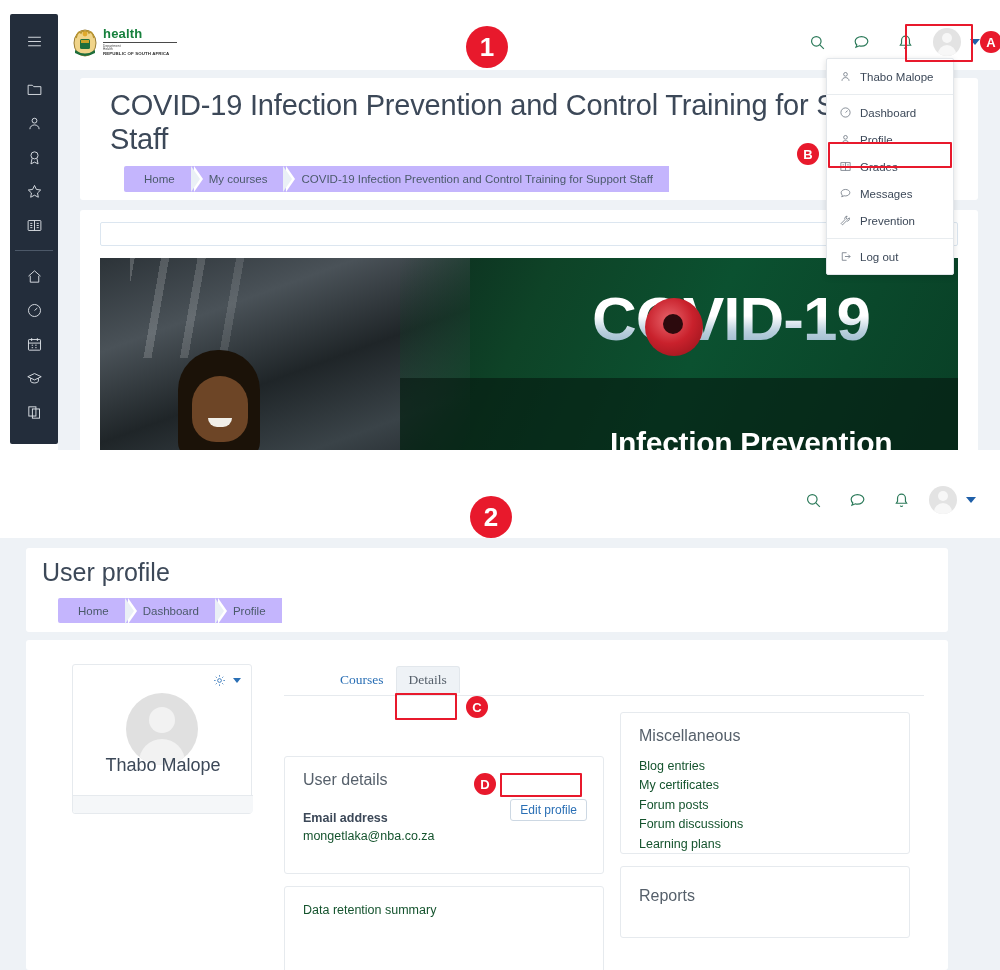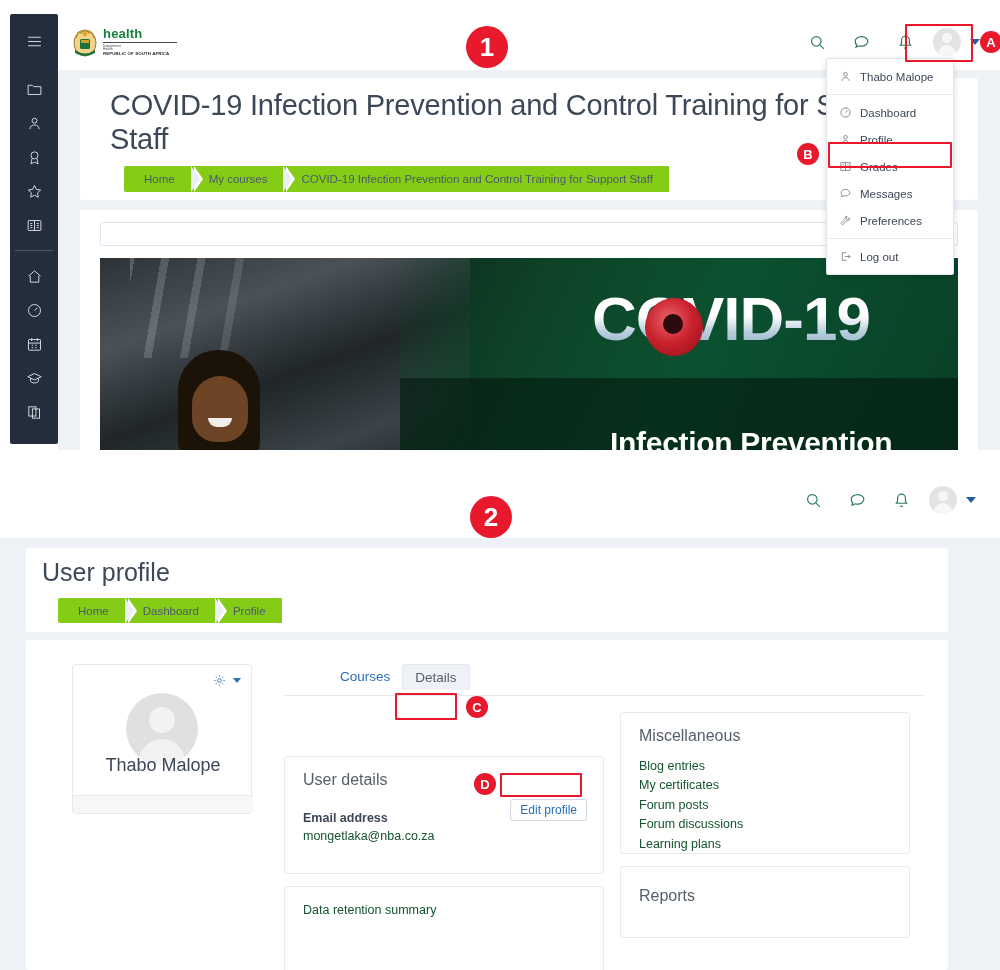--- a/index.html
+++ b/index.html
@@ -50,21 +50,21 @@
   .card-head {
     position:absolute; left:22px; top:8px; width:898px; height:122px; background:#fff;
     border-radius:3px;
   }
   .course-title {
     position:absolute; left:30px; top:10px; width:830px;
     font-size:29px; color:#3c4858; letter-spacing:-.2px; line-height:1.18; font-weight:400;
   }
   .crumbs { position:absolute; left:44px; top:88px; display:flex; align-items:stretch; height:26px; }
   .crumb {
-    background:#84cc16; color:#4b5a6b; font-size:11.5px; display:flex; align-items:center;
+    background:#c4b5fd; color:#4b5a6b; font-size:11.5px; display:flex; align-items:center;
     padding:0 16px 0 18px; position:relative;
   }
   .crumb:first-child { padding-left:20px; border-radius:2px 0 0 2px; }
   .crumb.sep::after {
     content:''; position:absolute; right:-9px; top:0; width:0; height:0;
     border-top:13px solid transparent; border-bottom:13px solid transparent;
     border-left:9px solid #eaf0f6; z-index:2;
   }
   .crumb.sep::before {
     content:''; position:absolute; right:-12px; top:0; width:0; height:0;
@@ -117,21 +117,21 @@
   .gear-row { position:absolute; right:10px; top:8px; display:flex; align-items:center; gap:6px; }
   .gear-row svg { width:15px; height:15px; stroke:#2a6fb5; fill:none; stroke-width:1.4;}
   .gear-caret { width:0;height:0;border-left:4px solid transparent;border-right:4px solid transparent;border-top:5px solid #2a6fb5; }
   .big-avatar { position:absolute; left:50%; top:28px; transform:translateX(-50%); width:72px; height:72px; border-radius:50%; background:#e0e0e0; overflow:hidden; }
   .big-avatar::before { content:''; position:absolute; left:50%; top:14px; width:26px;height:26px;border-radius:50%;background:#f2f2f2; transform:translateX(-50%);}
   .big-avatar::after { content:''; position:absolute; left:50%; top:46px; width:46px;height:40px;border-radius:23px 23px 0 0;background:#f2f2f2; transform:translateX(-50%);}
   .prof-name { position:absolute; left:0; top:90px; width:180px; text-align:center; font-size:18px; color:#3c4858; }
   .profile-foot { position:absolute; left:0; bottom:0; width:180px; height:18px; background:#f5f7f9; border-top:1px solid #e6eaee; border-radius:0 0 3px 3px;}
 
   .detail-panel { position:absolute; left:258px; top:24px; width:640px; height:300px; }
-  .tabs { display:flex; align-items:flex-start; height:32px; border-bottom:1px solid #e6eaee; padding-left:44px; }
+  .tabs { display:flex; align-items:center; height:32px; border-bottom:1px solid #e6eaee; padding-left:44px;font-family:Liberation Serif, serif; }
   .tab { font-size:13.5px; padding:5px 12px; color:#2a6fb5; cursor:pointer; }
   .tab.active { background:#eef2f6; border:1px solid #e2e7ec; border-bottom:none; color:#56606b; border-radius:3px 3px 0 0;}
 
   .cols { display:flex; gap:16px; margin-top:16px; }
   .colL { width:320px;margin-top:44px; }
   .colR { width:290px; }
   .box { background:#fff; border:1px solid #e6eaee; border-radius:3px; padding:14px 18px 16px 18px; margin-bottom:12px; position:relative; }
   .box h3 { margin:0 0 12px 0; font-size:16px; font-weight:400; color:#56606b; }
   .lbl { font-size:12.5px; font-weight:700; color:#3c4858; margin-bottom:2px; }
   .lnk { font-size:12.5px; color:#14532d; text-decoration:none; display:block; line-height:1.55; }
@@ -334,21 +334,21 @@
       <div style="display:flex;align-items:center;gap:8px;padding:7px 12px;">
         <svg style="width:13px;height:13px;fill:none;stroke:#5a6470;stroke-width:1.3" viewBox="0 0 24 24">
             <path d="M12 4.5c4.4 0 8 2.7 8 6s-3.6 6-8 6c-.9 0-1.8-.1-2.6-.3L5 18l1.1-2.9C4.8 14 4 12.6 4 10.5c0-3.3 3.6-6 8-6z"></path>
           </svg>
         <span style="font-size:11.5px;color:#3c4858;">Messages</span>
       </div>
       <div style="display:flex;align-items:center;gap:8px;padding:7px 12px;">
         <svg style="width:13px;height:13px;fill:none;stroke:#5a6470;stroke-width:1.3" viewBox="0 0 24 24">
             <path d="M15 4a4.5 4.5 0 0 0-4 6.4L4 17.5 6.5 20l7.1-7a4.5 4.5 0 0 0 5.4-6l-2.6 2.6-2.4-.6-.6-2.4z"></path>
           </svg>
-        <span style="font-size:11.5px;color:#3c4858;">Preferences</span>
+        <span style="font-size:11.5px;color:#3c4858;">Prevention</span>
       </div>
       <div style="height:1px;background:#e8ecef;margin:4px 0;"></div>
       <div style="display:flex;align-items:center;gap:8px;padding:7px 12px;">
         <svg style="width:13px;height:13px;fill:none;stroke:#5a6470;stroke-width:1.3" viewBox="0 0 24 24">
             <path d="M14 5H6v14h8"></path>
             <path d="M11 12h9M17 8.5l3.5 3.5L17 15.5"></path>
           </svg>
         <span style="font-size:11.5px;color:#3c4858;">Log out</span>
       </div>
     </div>

